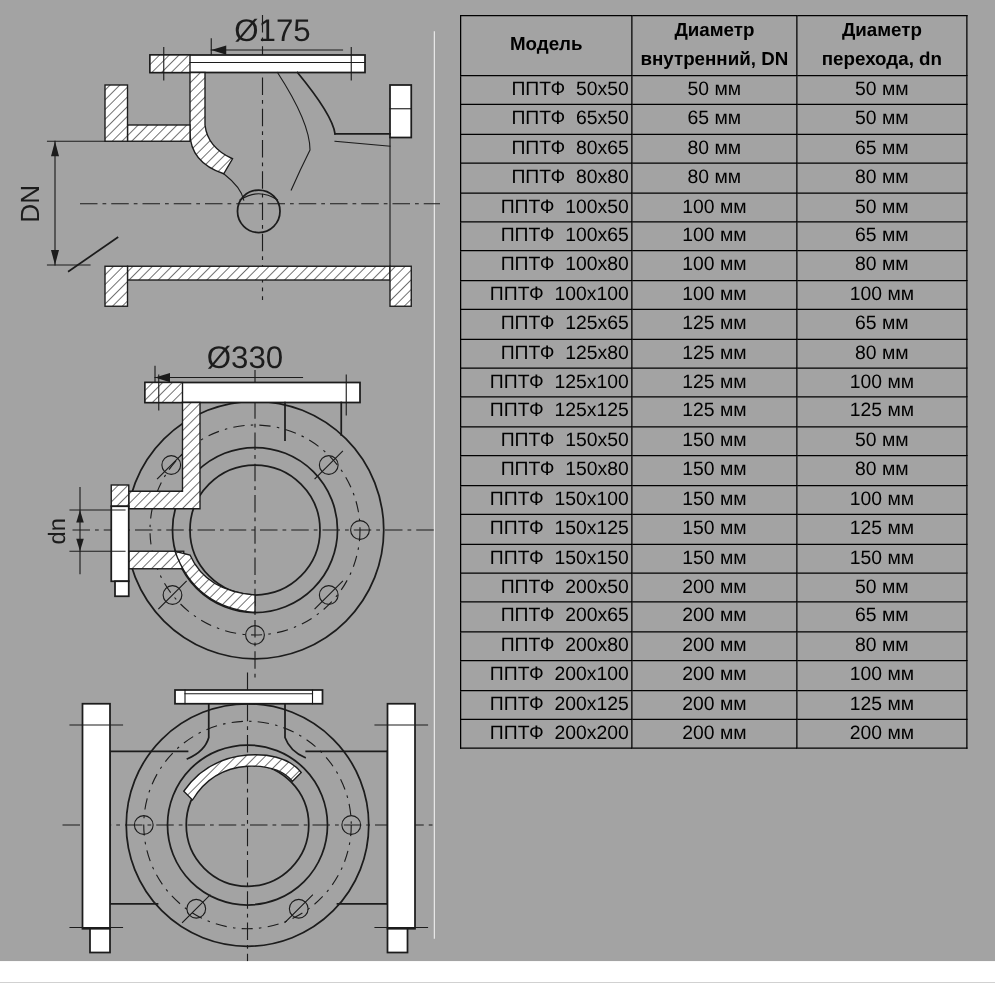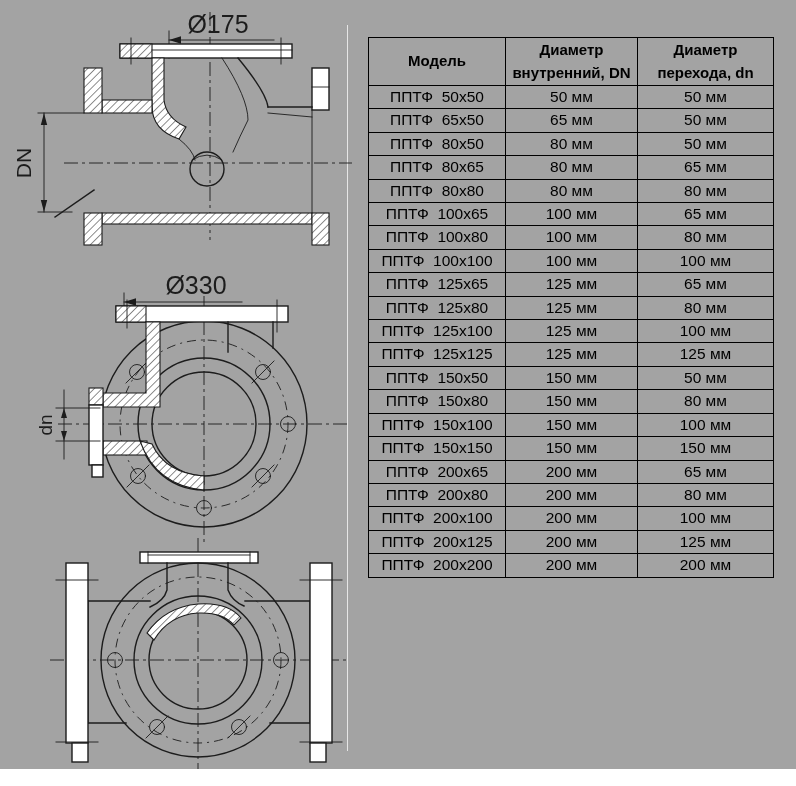--- a/index.html
+++ b/index.html
@@ -9,28 +9,28 @@
   
   .ln{fill:none;stroke:#1c1c1c;stroke-width:1.4;stroke-linecap:square;}
   .tn{fill:none;stroke:#1c1c1c;stroke-width:0.9;stroke-linecap:square;}
   .cl{fill:none;stroke:#1c1c1c;stroke-width:0.9;stroke-dasharray:14 4 3 4;}
   .bd{fill:none;stroke:#1c1c1c;stroke-width:0.9;stroke-dasharray:9 5 2 5;}
   .ht{fill:url(#hatch);stroke:#1c1c1c;stroke-width:1.1;}
   .wh{fill:#ffffff;stroke:#1c1c1c;stroke-width:1.4;}
   .ar{fill:#1c1c1c;stroke:none;}
   .dimtxt{font-family:"Liberation Sans",sans-serif;fill:#1c1c1c;}
   
-  #spec-table-wrap{position:absolute;left:368px;top:37px;width:405px;}
+  #spec-table-wrap{position:absolute;left:368px;top:12px;width:405px;}
   .gridline{position:absolute;left:347px;top:25px;width:1px;height:726px;background:#e6e6e6;}
   table.tbl{border-collapse:collapse;table-layout:fixed;width:405px;}
   .tbl th,.tbl td{border:1.5px solid #000;text-align:center;vertical-align:middle;
                   overflow:hidden;padding:0 2px;}
   .tbl th{font-size:15px;font-weight:bold;height:47px;line-height:1.5;}
   .tbl td{font-size:15.5px;font-weight:normal;height:22.4px;line-height:22.4px;}
-  .tbl td.model{white-space:pre;}
+  .tbl td.model{white-space:pre;text-align:right;}
 </style>
 </head>
 <body>
 
 <div id="page">
 
   <div class="gridline"></div>
 
   <svg id="drawings" viewBox="0 0 368 786" xmlns="http://www.w3.org/2000/svg">
     <defs>
@@ -203,35 +203,35 @@
             <td class="model">ППТФ  50x50</td>
             <td>50 мм</td>
             <td>50 мм</td>
           </tr>
           <tr>
             <td class="model">ППТФ  65x50</td>
             <td>65 мм</td>
             <td>50 мм</td>
           </tr>
           <tr>
-            <td class="model">ППТФ  80x50</td>
-            <td>80 мм</td>
-            <td>50 мм</td>
-          </tr>
-          <tr>
             <td class="model">ППТФ  80x65</td>
             <td>80 мм</td>
             <td>65 мм</td>
           </tr>
           <tr>
             <td class="model">ППТФ  80x80</td>
             <td>80 мм</td>
             <td>80 мм</td>
           </tr>
           <tr>
+            <td class="model">ППТФ  100x50</td>
+            <td>100 мм</td>
+            <td>50 мм</td>
+          </tr>
+          <tr>
             <td class="model">ППТФ  100x65</td>
             <td>100 мм</td>
             <td>65 мм</td>
           </tr>
           <tr>
             <td class="model">ППТФ  100x80</td>
             <td>100 мм</td>
             <td>80 мм</td>
           </tr>
           <tr>
@@ -268,23 +268,33 @@
             <td class="model">ППТФ  150x80</td>
             <td>150 мм</td>
             <td>80 мм</td>
           </tr>
           <tr>
             <td class="model">ППТФ  150x100</td>
             <td>150 мм</td>
             <td>100 мм</td>
           </tr>
           <tr>
+            <td class="model">ППТФ  150x125</td>
+            <td>150 мм</td>
+            <td>125 мм</td>
+          </tr>
+          <tr>
             <td class="model">ППТФ  150x150</td>
             <td>150 мм</td>
             <td>150 мм</td>
+          </tr>
+          <tr>
+            <td class="model">ППТФ  200x50</td>
+            <td>200 мм</td>
+            <td>50 мм</td>
           </tr>
           <tr>
             <td class="model">ППТФ  200x65</td>
             <td>200 мм</td>
             <td>65 мм</td>
           </tr>
           <tr>
             <td class="model">ППТФ  200x80</td>
             <td>200 мм</td>
             <td>80 мм</td>

